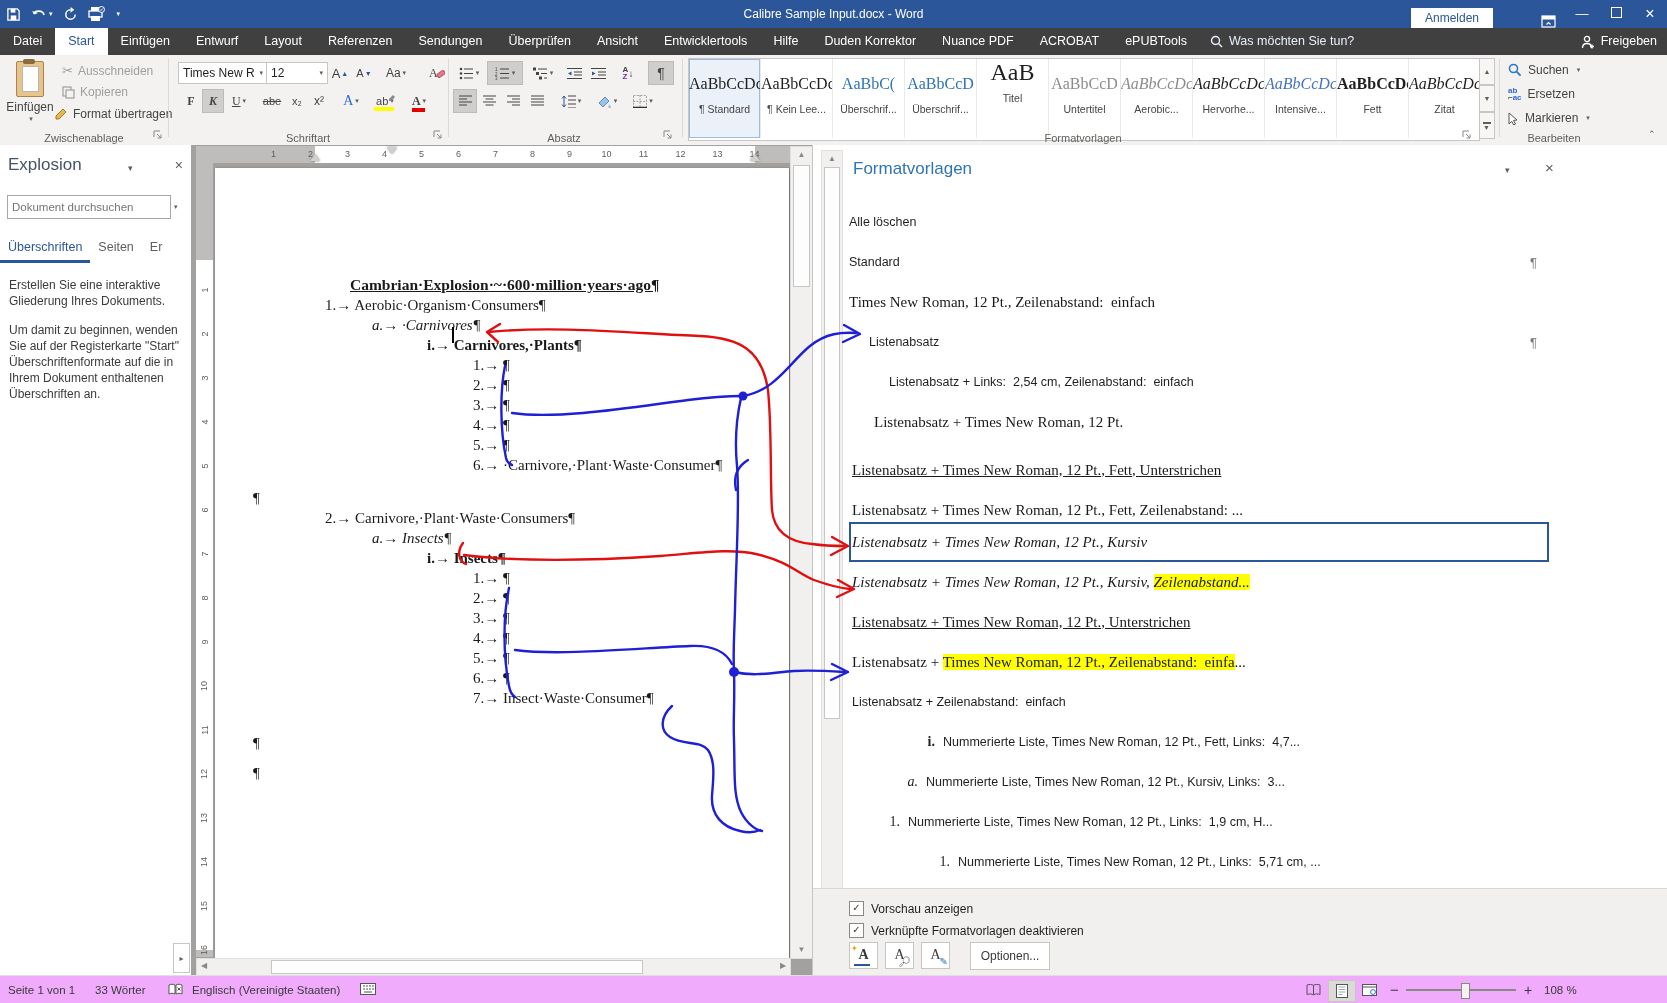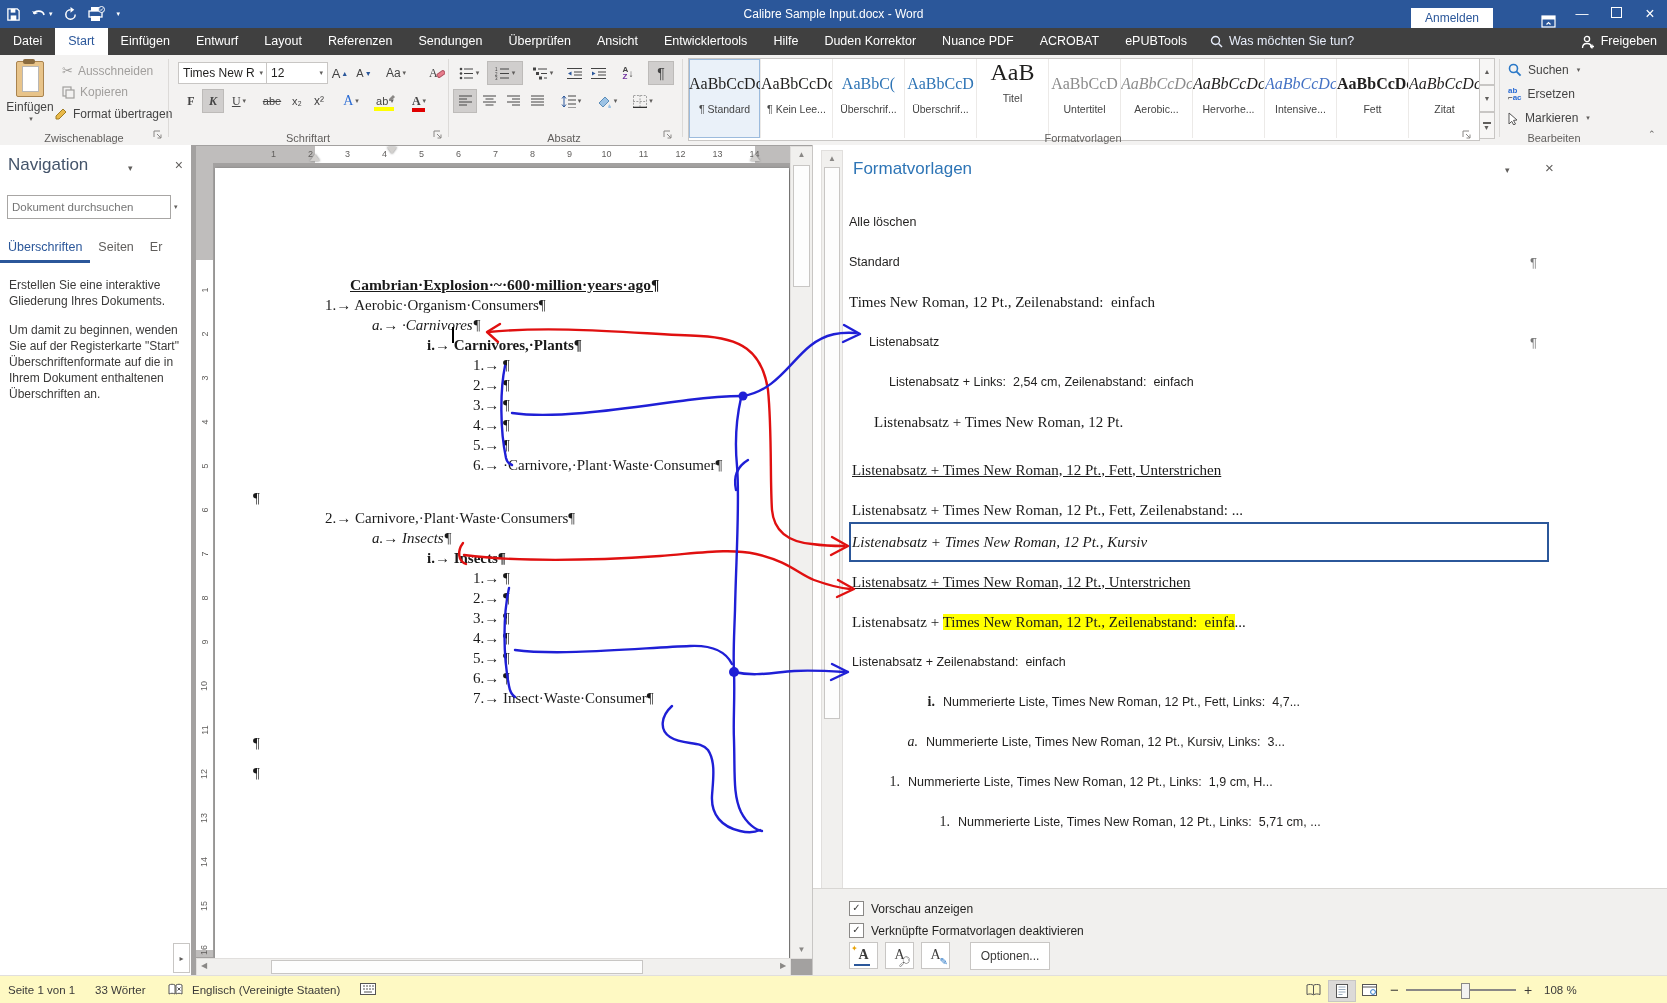--- a/index.html
+++ b/index.html
@@ -149,21 +149,21 @@
   .srow-pilcrow{position:absolute;right:12px;color:#777;font-size:13px;font-family:"Liberation Sans",sans-serif;}
   .spfooter{position:absolute;left:0;top:743px;width:100%;height:87px;background:#f1f0ee;border-top:1px solid #d8d6d3;}
   .cbrow{position:absolute;left:36px;display:flex;align-items:center;gap:7px;font-size:12px;color:#201f1e;cursor:pointer;}
   .cbox{width:13px;height:13px;background:#fff;border:1px solid #8a8886;font-size:10px;line-height:12px;text-align:center;color:#3b3a39;}
   .spbtn{position:absolute;width:27px;height:25px;background:#fff;border:1px solid #c8c6c4;text-align:center;cursor:pointer;font-family:"Liberation Serif",serif;}
   .spbtn .bigA{font-size:14px;font-weight:bold;line-height:23px;}
   .spbtn .badge{position:absolute;font-size:8px;}
   .optbtn{position:absolute;left:157px;top:797px;width:78px;height:26px;background:#fff;border:1px solid #c8c6c4;font-size:12px;line-height:26px;text-align:center;cursor:pointer;}
 
   
-  .statusbar{position:absolute;left:0;top:975px;width:100%;height:28px;background:#fef9c3;border-top:1px solid #e1dfdd;font-size:11.5px;color:#3b3a39;}
+  .statusbar{position:absolute;left:0;top:975px;width:100%;height:28px;background:#f0abfc;border-top:1px solid #e1dfdd;font-size:11.5px;color:#3b3a39;}
   .sitem{position:absolute;top:0;line-height:28px;cursor:pointer;white-space:nowrap;}
   .viewbtn{position:absolute;top:4px;width:26px;height:20px;display:flex;align-items:center;justify-content:center;cursor:pointer;}
   .viewbtn.sel{background:#dcdad8;border:1px solid #c8c6c4;}
   .zoomtrack{position:absolute;top:13px;width:110px;height:2px;background:#8a8886;}
   .zoomthumb{position:absolute;top:-6px;left:50%;width:7px;height:14px;background:#f3f2f1;border:1px solid #8a8886;}
 
   
   .annot{position:absolute;left:0;top:0;width:1667px;height:1003px;pointer-events:none;z-index:60;}
 </style>
 </head>
@@ -555,21 +555,21 @@
           <path d="M1 1l8 7-3.5.4 2 3.6-1.8 1-2-3.7L1 12z" fill="#fff" stroke="#555"></path>
         </svg>
       <span>Markieren</span>
         <span class="dd">▾</span>
     </div>
     <div class="glabel" style="left:1499px;width:110px;">Bearbeiten</div>
     <div class="abs" style="left:1648px;top:74px;font-size:9px;color:#605e5c;cursor:pointer;">⌃</div>
   </div>
 
   <div class="navpane">
-    <div class="navtitle">Navigation</div>
+    <div class="navtitle">Explosion</div>
     <div class="navdd">▾</div>
     <div class="navclose">×</div>
     <div class="navsearch">
       <input placeholder="Dokument durchsuchen" style="">
       <svg class="ic" width="13" height="13" viewBox="0 0 13 13" style="margin-right:2px;">
           <circle cx="5.5" cy="5.5" r="4" fill="none" stroke="#2b78c7" stroke-width="1.5"></circle>
           <path d="M8.5 8.5l3.5 3.5" stroke="#2b78c7" stroke-width="1.6"></path>
         </svg>
       <span class="dd" style="margin-right:4px;">▾</span>
     </div>
@@ -767,20 +767,25 @@
           <span class="stext"><span>Listenabsatz + Times New Roman, 12 Pt., Fett, Zeilenabstand: ...</span><span></span></span>
 
         </div>
 
         <div class="srow serif i sel" style="padding-left: 3px;">
 
           <span class="stext"><span>Listenabsatz + Times New Roman, 12 Pt., Kursiv</span><span></span></span>
 
         </div>
 
+        <div class="srow serif i" style="padding-left: 3px;">
+
+          <span class="stext"><span>Listenabsatz + Times New Roman, 12 Pt., Kursiv, </span><span class="hl">Zeilenabstand...</span><span></span></span>
+
+        </div>
 
         <div class="srow serif u" style="padding-left: 3px;">
 
           <span class="stext"><span>Listenabsatz + Times New Roman, 12 Pt., Unterstrichen</span><span></span></span>
 
         </div>
 
         <div class="srow serif" style="padding-left: 3px;">
 
           <span class="stext"><span>Listenabsatz + </span><span class="hl">Times New Roman, 12 Pt., Zeilenabstand:  einfa</span><span>...</span></span>

